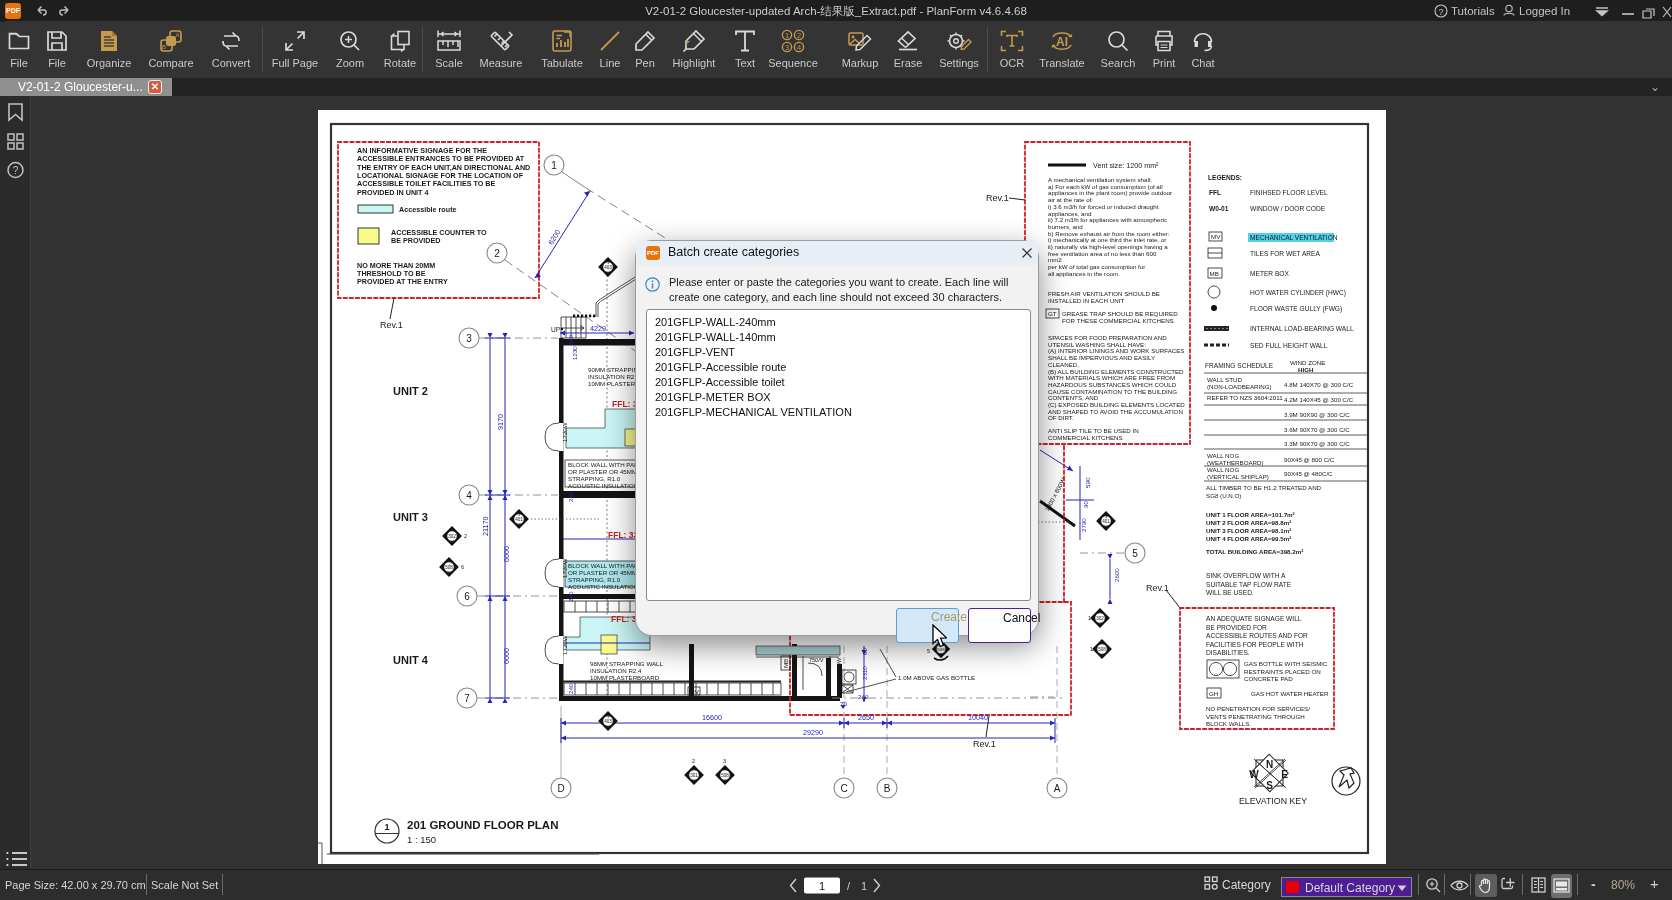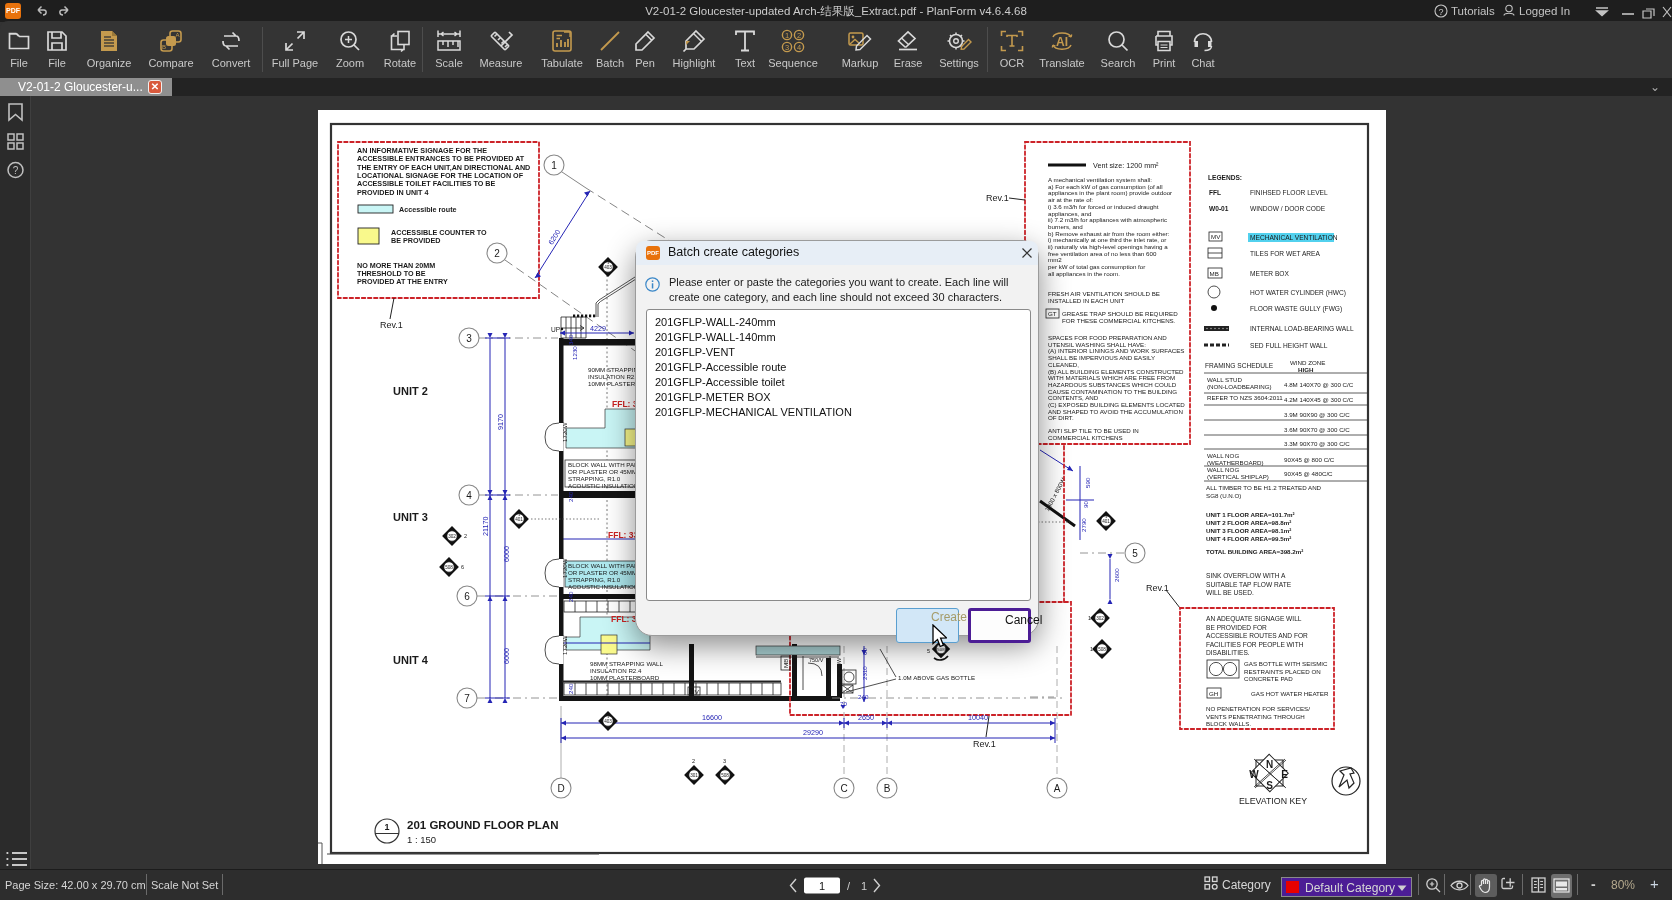--- a/index.html
+++ b/index.html
@@ -175,21 +175,21 @@
           <path d="M7.5 7.5 H13 M7.5 10.5 H11" stroke="#c49a4e" stroke-width="1.3"></path>
           <path d="M8 19 V15 M12 19 V12 M16 19 V14 M19 19 V11" stroke="#c49a4e" stroke-width="1.8"></path>
           <path d="M15 4 L21 4 L21 9" fill="none" stroke="#c49a4e" stroke-width="1.3"></path>
         </svg>
         <div class="tlabel">Tabulate</div>
       </div>
     <div class="titem" style="left:610px">
         <svg width="26" height="26" viewBox="0 0 26 26">
           <line x1="4" y1="22" x2="22" y2="4" stroke="#c49a4e" stroke-width="1.8"></line>
         </svg>
-        <div class="tlabel">Batch</div>
+        <div class="tlabel">Line</div>
       </div>
     <div class="titem" style="left:645px">
         <svg width="26" height="26" viewBox="0 0 26 26">
           <path d="M16 4 L22 10 L10 22 L4 22 L4 16 Z M14 6.5 L19.5 12" fill="none" stroke="#d9d9d9" stroke-width="1.7"></path>
         </svg>
         <div class="tlabel">Pen</div>
       </div>
     <div class="titem" style="left:694px">
         <svg width="26" height="26" viewBox="0 0 26 26">
           <path d="M15 3 L23 11 L13 21 L5 21 L5 13 Z" fill="none" stroke="#d9d9d9" stroke-width="1.7"></path>
@@ -917,19 +917,19 @@
       <path d="M1.5 1.5 L10.5 10.5 M10.5 1.5 L1.5 10.5" stroke="#333" stroke-width="1.2"></path>
     </svg>
     <svg class="abs" style="left:9px;top:36px" width="15" height="15" viewBox="0 0 15 15">
       <circle cx="7.5" cy="7.5" r="6.7" fill="none" stroke="#3a87c8" stroke-width="1.2"></circle>
       <rect x="6.8" y="6.3" width="1.5" height="5.2" fill="#3a87c8"></rect>
       <rect x="6.8" y="3.4" width="1.5" height="1.6" fill="#3a87c8"></rect>
     </svg>
     <div id="dlgtext">Please enter or paste the categories you want to create. Each line will<br>create one category, and each line should not exceed 30 characters.</div>
     <div id="dlgarea">201GFLP-WALL-240mm<br>201GFLP-WALL-140mm<br>201GFLP-VENT<br>201GFLP-Accessible route<br>201GFLP-Accessible toilet<br>201GFLP-METER BOX<br>201GFLP-MECHANICAL VENTILATION</div>
     <div class="btn" style="left:260px;top:367px;width:63px;background:#d2e7f7;border:1.5px solid #5a9fd0;color:#a59b68;line-height:17px;font-size:12px">Create</div>
-    <div class="btn" style="left:332px;top:367px;width:63px;background:#fdfdfd;border:3px solid #4c1d95;color:#111;line-height:18px;font-size:12px">Cancel</div>
+    <div class="btn" style="left:332px;top:367px;width:63px;background:#fdfdfd;border:1px solid #4c1d95;color:#111;line-height:18px;font-size:12px">Cancel</div>
   </div>
 
   <svg class="abs" style="left:931px;top:624px" width="16" height="26" viewBox="0 0 16 26">
     <path d="M2 1 L2 19.5 L6.5 15.5 L9.2 22.5 L12.4 21.2 L9.6 14.2 L15.5 13.8 Z" fill="#ffffff" stroke="#000000" stroke-width="1.3"></path>
   </svg>
 </div>
 
 </body></html>

